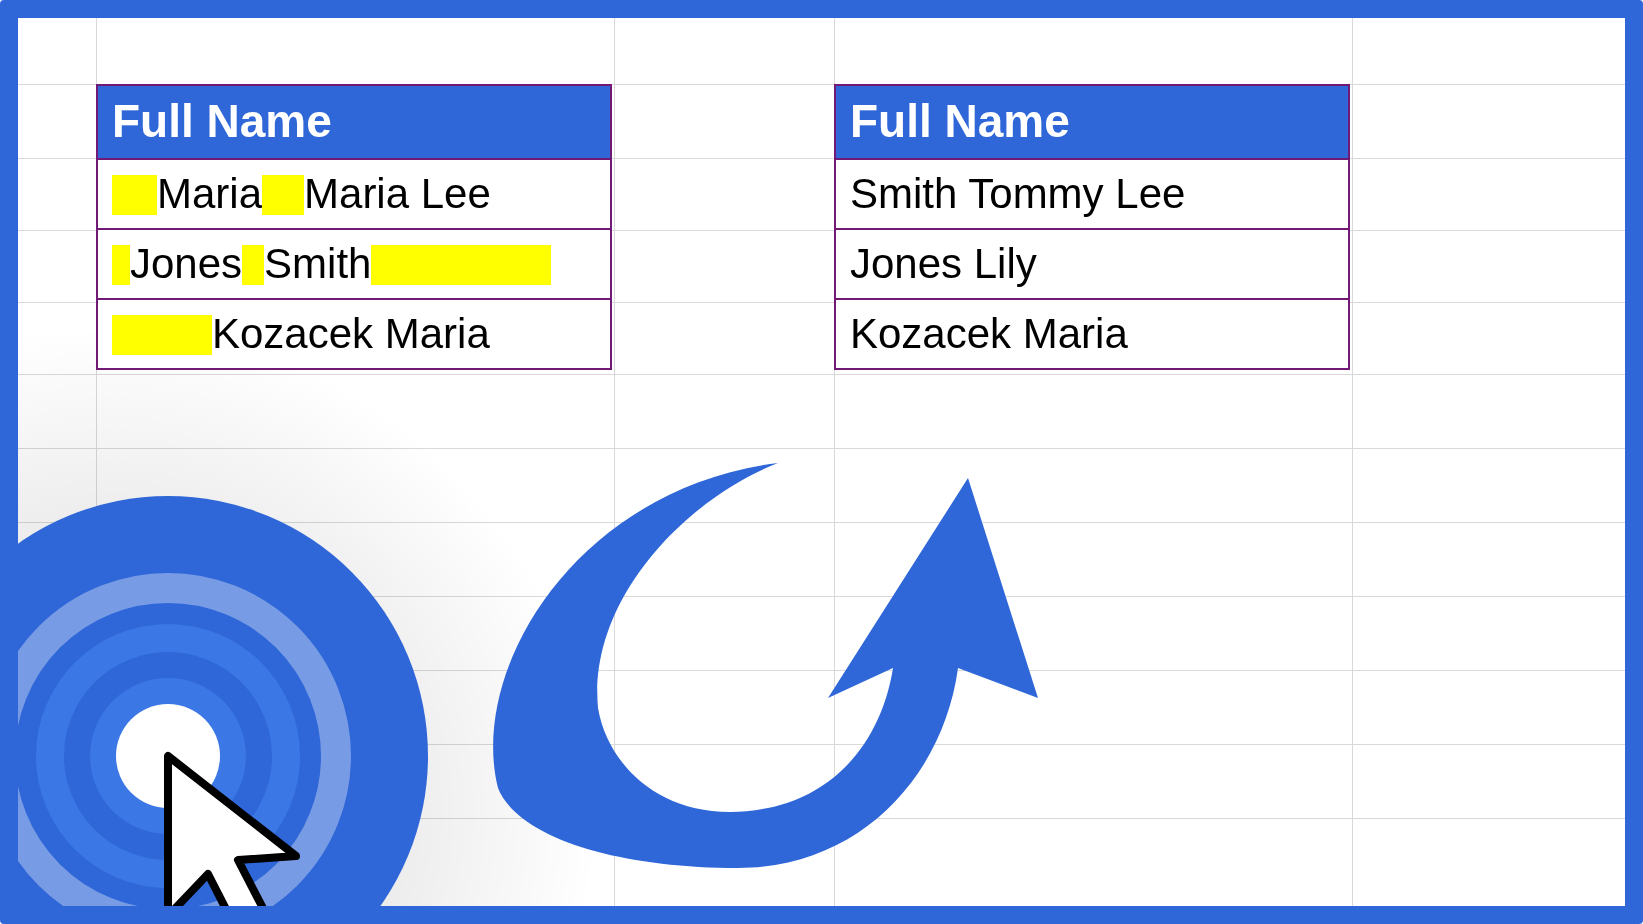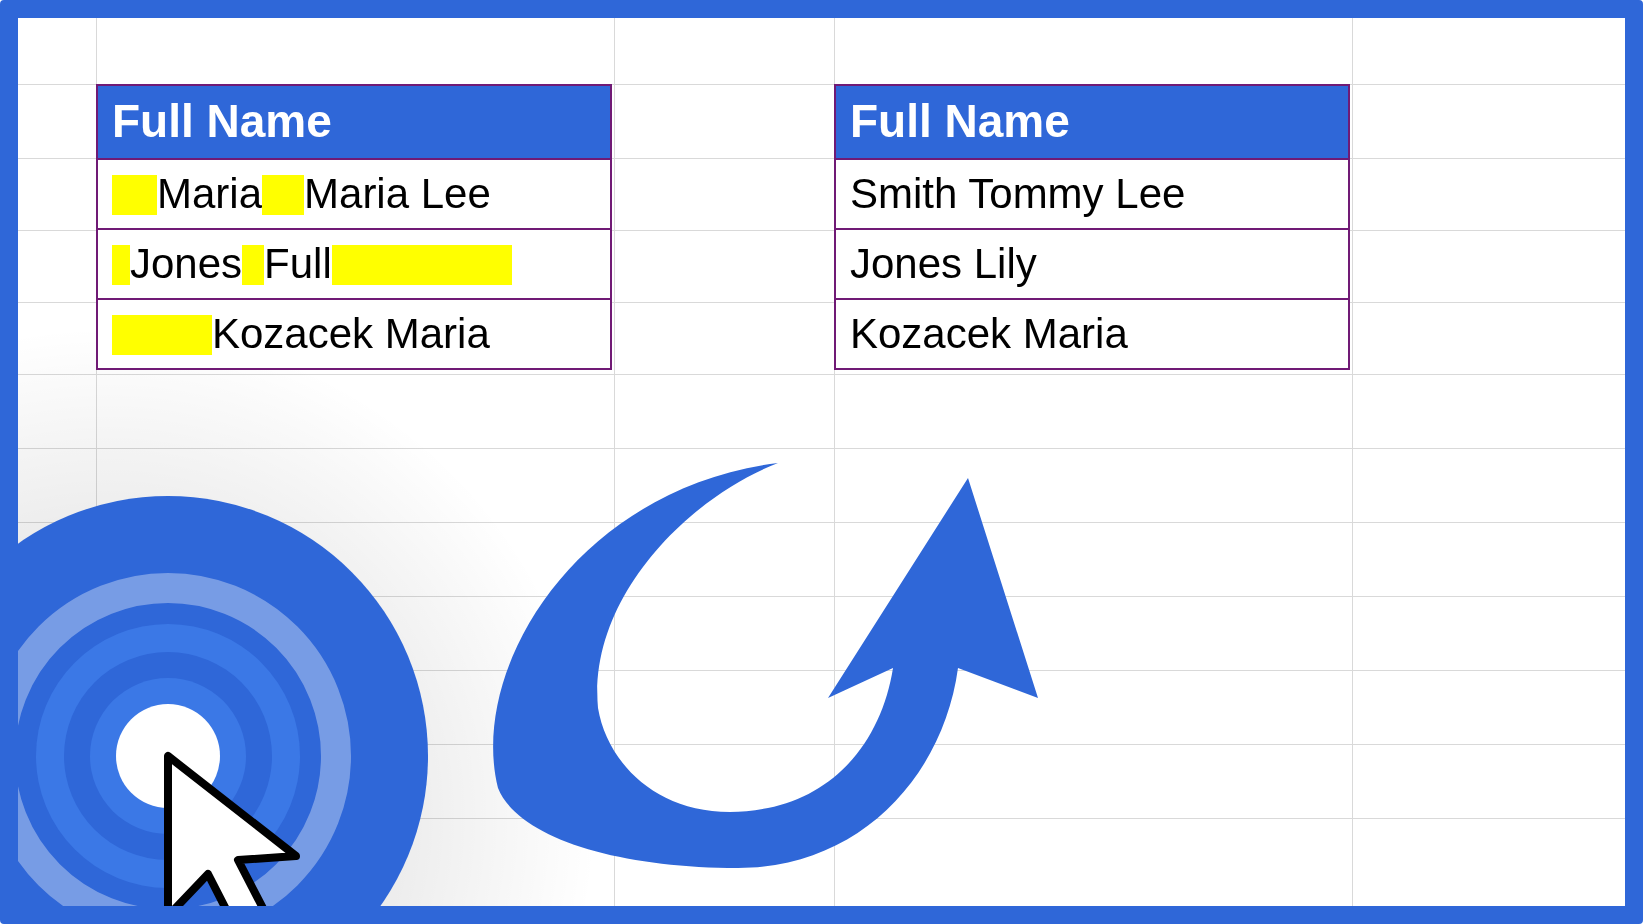--- a/index.html
+++ b/index.html
@@ -131,21 +131,21 @@
       <tr>
     <th>Full Name</th>
   </tr>
   <tr>
     <td>
       <span class="hl" style="width:45px"></span><span>Maria</span><span class="hl" style="width:42px"></span><span>Maria Lee</span>
     </td>
   </tr>
   <tr>
     <td>
-      <span class="hl" style="width:18px"></span><span>Jones</span><span class="hl" style="width:22px"></span><span>Full</span><span class="hl" style="width:180px"></span>
+      <span class="hl" style="width:18px"></span><span>Jones</span><span class="hl" style="width:22px"></span><span>Smith</span><span class="hl" style="width:180px"></span>
     </td>
   </tr>
   <tr>
     <td>
       <span class="hl" style="width:100px"></span><span>Kozacek Maria</span>
     </td>
   </tr>
 </tbody>
   </table>
 

